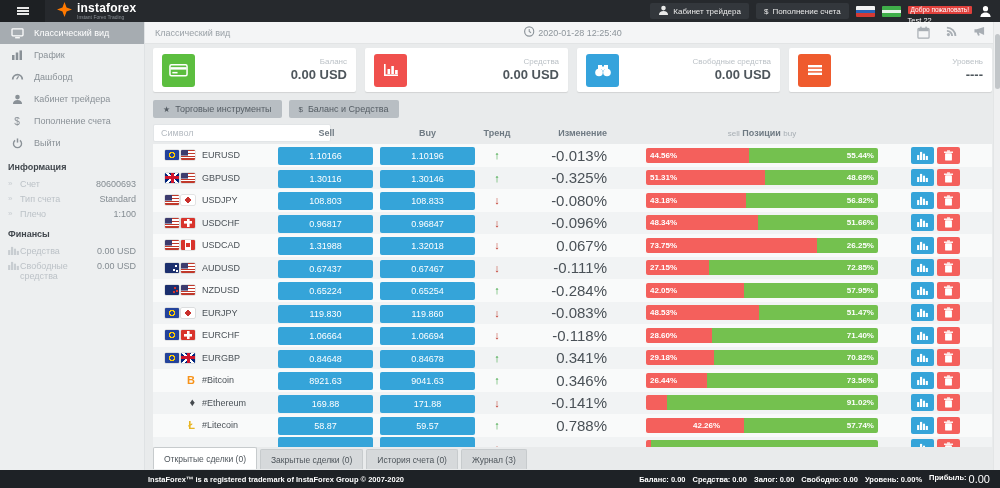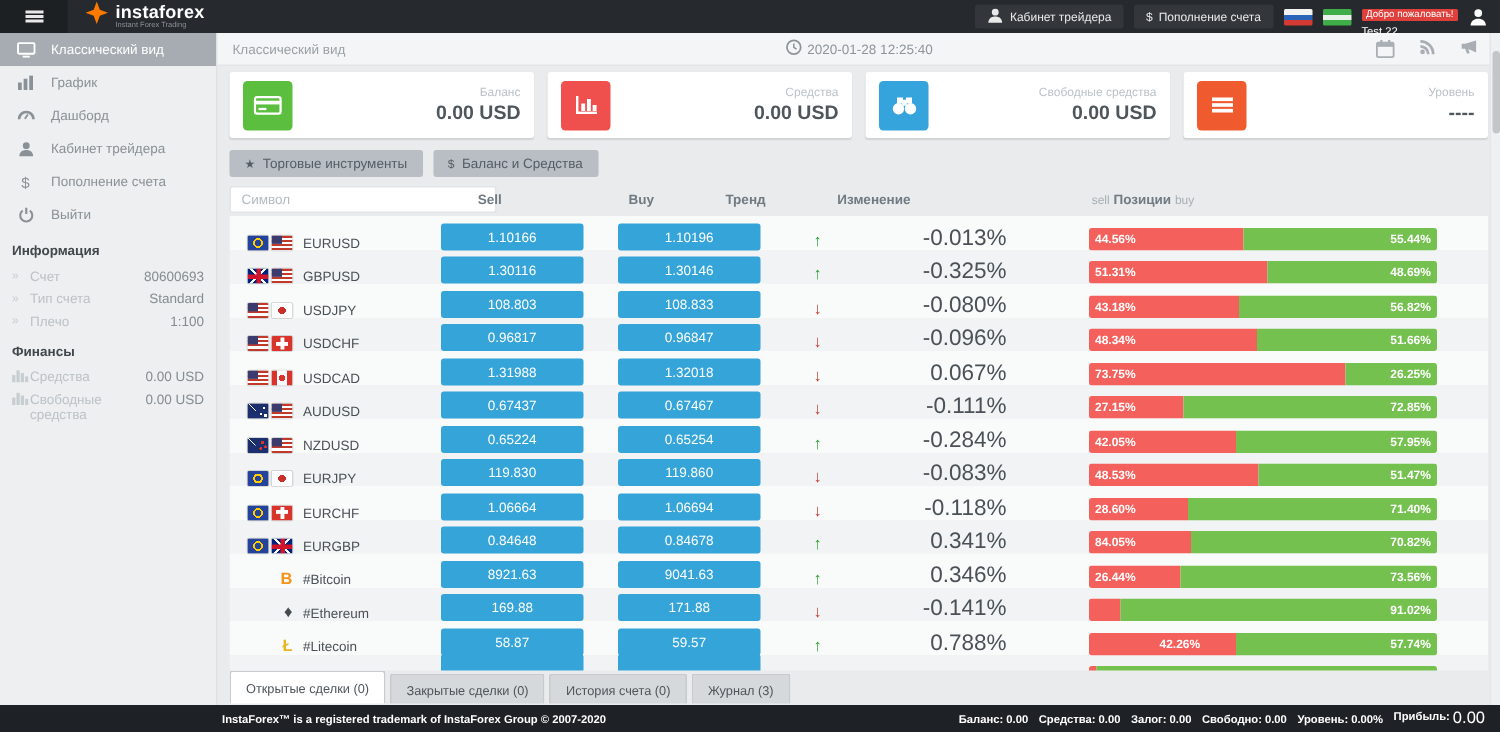--- a/index.html
+++ b/index.html
@@ -66,21 +66,21 @@
   .th-input::placeholder { color:#b4bac0; }
   .th { position:absolute; top:4px; color:#6f7a83; font-weight:bold; font-size:9px; }
   .th.sell  { left:125px; width:97px;  text-align:center; }
   .th.buy   { left:227px; width:95px;  text-align:center; }
   .th.trend { left:322px; width:44px;  text-align:center; }
   .th.chg   { left:366px; width:88px;  text-align:right; }
   .th.pos   { left:493px; width:232px; text-align:center; font-weight:bold; }
   .th.pos .lo { color:#a7aeb4; font-weight:normal; font-size:8px; }
 
   #rows { margin-top:2px; height:303px; overflow:hidden; }
-  .row { height:22.5px; display:flex; align-items:flex-end;gap:16px; }
+  .row { height:22.5px; display:flex; align-items:center; }
   .row:nth-child(odd)  { background:#f9fafa; }
   .row:nth-child(even) { background:#f1f3f4; }
   .c-sym { flex:0 0 125px; display:flex; align-items:center; font-size:9px; color:#4a5157; }
   .sym-icons { width:42px; display:flex; justify-content:flex-end; align-items:center; gap:2px; margin-right:7px; flex:none; }
   .flag { width:14px; height:10px; border-radius:1px; box-shadow:0 0 0 .5px rgba(0,0,0,.18); flex:none; background-repeat:no-repeat; }
   .flag-eu { background:radial-gradient(circle at 50% 50%, rgba(0,0,0,0) 0 2px, #fc0 2px 3.2px, rgba(0,0,0,0) 3.2px), #24439b; }
   .flag-us { background-image:linear-gradient(#3c3b6e,#3c3b6e), repeating-linear-gradient(180deg,#c0392b 0 1.4px,#fff 1.4px 2.8px); background-size:7px 5.6px,100% 100%; background-position:0 0,0 0; }
   .flag-gb { background-image:linear-gradient(#cf142b,#cf142b), linear-gradient(#cf142b,#cf142b), linear-gradient(45deg, rgba(0,0,0,0) 45%, #fff 45% 55%, rgba(0,0,0,0) 55%), linear-gradient(-45deg, rgba(0,0,0,0) 45%, #fff 45% 55%, rgba(0,0,0,0) 55%), linear-gradient(#00247d,#00247d); background-size:14px 3px,3px 10px,100% 100%,100% 100%,100% 100%; background-position:center,center,0 0,0 0,0 0; }
   .flag-jp { background:radial-gradient(circle 2.6px at 50% 50%, #c9302c 0 2.6px, rgba(0,0,0,0) 2.6px), #fff; }
   .flag-ch { background-image:linear-gradient(#fff,#fff), linear-gradient(#fff,#fff), linear-gradient(#d8342c,#d8342c); background-size:8px 2.6px,2.6px 8px,100% 100%; background-position:center,center,0 0; }
@@ -737,21 +737,21 @@
                 <span class="flag flag-gb"></span>
               </span>
       <span>EURGBP</span>
     </div>
     <div class="c-sell"><button class="price-btn">0.84648</button></div>
     <div class="c-buy"><button class="price-btn">0.84678</button></div>
     <div class="c-trend trend trend-up">↑</div>
     <div class="c-change">0.341%</div>
     <div class="c-bar">
       <div class="bar-sell" style="width: 29.18%;">
-                <span>84.05%</span>
+                <span>29.18%</span>
               </div>
       <div class="bar-buy" style="width: 70.82%;">
                 <span>70.82%</span>
               </div>
     </div>
     <div class="c-actions">
       <button class="abtn chart">
                 <svg width="11" height="9" viewBox="0 0 12 10">
                   <rect x="0" y="4.5" width="2.4" height="5.5" fill="currentColor"></rect>
                   <rect x="3.2" y="1" width="2.4" height="9" fill="currentColor"></rect>

